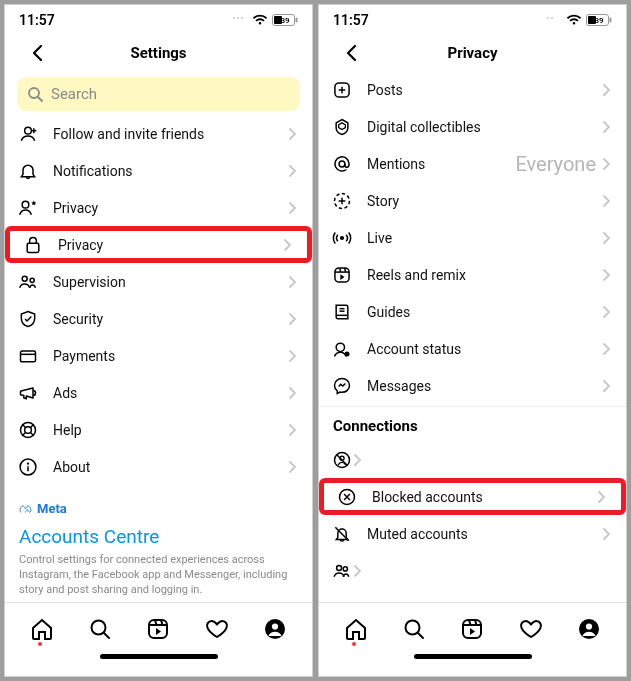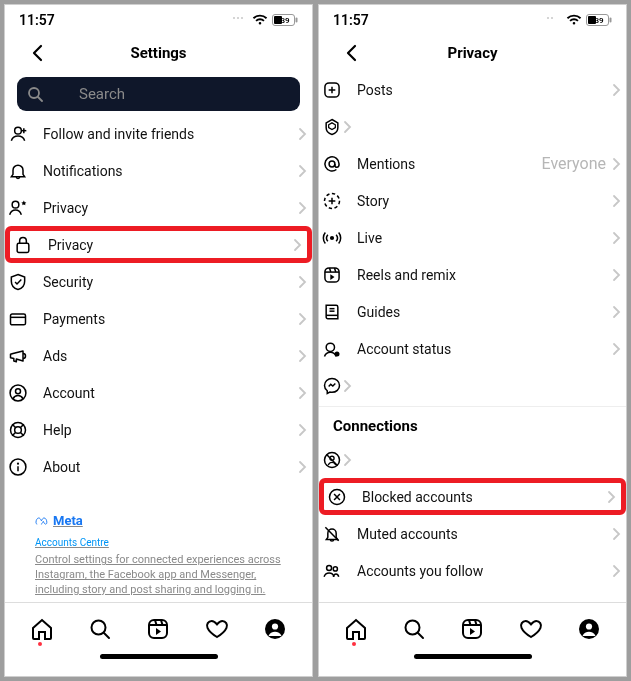--- a/index.html
+++ b/index.html
@@ -45,63 +45,61 @@
   .navbar .title {
     position: absolute;
     left: 0; right: 0;
     text-align: center;
     font-weight: 700;
     font-size: 15px;
     pointer-events: none;
   }
   .searchbox {
     margin: 6px 12px 4px 12px;
-    background: #0f172a;
+    background: #fef9c3;
     border-radius: 9px;
     height: 34px;
     display: flex;
     align-items: center;
     padding: 0 10px;
     color: #8a8a8a;
-    gap: 28px;
   }
   .searchbox svg { flex: 0 0 auto; }
   .searchbox .ph { margin-left: 8px; font-size: 15px; }
   .list { flex: 1 1 auto; overflow: hidden; }
   .row {
     display: flex;
     align-items: center;
     height: 37px;
-    padding: 0 2px;
+    padding: 0 12px;
     position: relative;
   }
   .row .icon { width: 22px; height:22px; display:flex; align-items:center; justify-content:center; flex:0 0 22px; }
   .row .label { font-size: 14px; margin-left: 14px; flex: 1 1 auto; color:#111; }
-  .row .value { font-size: 16px; color:#b6b6b6; margin-right:6px; }
+  .row .value { font-size: 20px; color:#b6b6b6; margin-right:6px; }
   .row .chev { flex:0 0 12px; display:flex; align-items:center; }
   .section-header {
     padding: 10px 20px 6px 14px;
     font-weight: 700;
     font-size: 15px;
     border-top: 1px solid #eee;
     margin-top: 2px;
   }
   .highlight {
     border: 5px solid #ed1c24;
     border-radius: 6px;
   }
   .footer-meta {
-    padding: 10px 14px 4px 30px;
+    padding: 10px 14px 4px 14px;
     font-size: 11px;
     color: #8a8a8a;
     line-height: 1.35;
-    text-decoration: underline;
   }
   .footer-meta .brand { color:#1877f2; font-weight:700; font-size:13px; display:flex; align-items:center; gap:4px; }
-  .footer-meta .link { color:#0095f6; font-size:10px; margin-top:6px; margin-bottom:4px; }
+  .footer-meta .link { color:#0095f6; font-size:19px; margin-top:6px; margin-bottom:4px; }
   .bottom-nav {
     height: 52px;
     border-top: 1px solid #ddd;
     display: flex;
     align-items: center;
     justify-content: space-around;
     padding: 0 8px;
     position: relative;
   }
   .bottom-nav .navicon { width:28px; height:28px; display:flex; align-items:center; justify-content:center; }
@@ -221,20 +219,36 @@
         <span class="label">Privacy</span>
         <span class="chev">
           <svg width="9" height="14" viewBox="0 0 9 14">
             <path d="M2 2l5 5-5 5" stroke="#c7c7c7" stroke-width="1.8" fill="none" stroke-linecap="round"></path>
           </svg>
         </span>
       </div>
       <div class="row">
         <span class="icon">
           <svg width="20" height="20" viewBox="0 0 24 24">
+            <circle cx="8" cy="8" r="3" stroke="#000" stroke-width="1.8" fill="none"></circle>
+            <circle cx="17" cy="10" r="2.5" stroke="#000" stroke-width="1.8" fill="none"></circle>
+            <path d="M2 19c1-3 3.5-4.5 6-4.5s5 1.5 6 4.5" stroke="#000" stroke-width="1.8" fill="none"></path>
+            <path d="M14 19c.8-2.4 2.2-3.4 3.5-3.4s2.7 1 3.5 3.4" stroke="#000" stroke-width="1.8" fill="none"></path>
+          </svg>
+        </span>
+        <span class="label">Supervision</span>
+        <span class="chev">
+          <svg width="9" height="14" viewBox="0 0 9 14">
+            <path d="M2 2l5 5-5 5" stroke="#c7c7c7" stroke-width="1.8" fill="none" stroke-linecap="round"></path>
+          </svg>
+        </span>
+      </div>
+      <div class="row">
+        <span class="icon">
+          <svg width="20" height="20" viewBox="0 0 24 24">
             <path d="M12 3l8 3v5c0 5-3.4 8.7-8 10-4.6-1.3-8-5-8-10V6l8-3z" stroke="#000" stroke-width="1.8" fill="none"></path>
             <path d="M8.5 12l2.3 2.3L16 9" stroke="#000" stroke-width="1.8" fill="none"></path>
           </svg>
         </span>
         <span class="label">Security</span>
         <span class="chev">
           <svg width="9" height="14" viewBox="0 0 9 14">
             <path d="M2 2l5 5-5 5" stroke="#c7c7c7" stroke-width="1.8" fill="none" stroke-linecap="round"></path>
           </svg>
         </span>
@@ -254,35 +268,20 @@
         </span>
       </div>
       <div class="row">
         <span class="icon">
           <svg width="20" height="20" viewBox="0 0 24 24">
             <path d="M3 10v4l4 1v3l3 1v-3.3L18 18V6L6 9z" stroke="#000" stroke-width="1.8" fill="none" stroke-linejoin="round"></path>
             <path d="M18 9a3 3 0 010 6" stroke="#000" stroke-width="1.8" fill="none"></path>
           </svg>
         </span>
         <span class="label">Ads</span>
-        <span class="chev">
-          <svg width="9" height="14" viewBox="0 0 9 14">
-            <path d="M2 2l5 5-5 5" stroke="#c7c7c7" stroke-width="1.8" fill="none" stroke-linecap="round"></path>
-          </svg>
-        </span>
-      </div>
-      <div class="row">
-        <span class="icon">
-          <svg width="20" height="20" viewBox="0 0 24 24">
-            <circle cx="12" cy="12" r="9.5" stroke="#000" stroke-width="1.8" fill="none"></circle>
-            <circle cx="12" cy="10" r="3" stroke="#000" stroke-width="1.8" fill="none"></circle>
-            <path d="M6 19c1.3-2.8 3.7-4 6-4s4.7 1.2 6 4" stroke="#000" stroke-width="1.8" fill="none"></path>
-          </svg>
-        </span>
-        <span class="label">Account</span>
         <span class="chev">
           <svg width="9" height="14" viewBox="0 0 9 14">
             <path d="M2 2l5 5-5 5" stroke="#c7c7c7" stroke-width="1.8" fill="none" stroke-linecap="round"></path>
           </svg>
         </span>
       </div>
       <div class="row">
         <span class="icon">
           <svg width="20" height="20" viewBox="0 0 24 24">
             <circle cx="12" cy="12" r="9" stroke="#000" stroke-width="1.8" fill="none"></circle>
@@ -421,20 +420,21 @@
           </svg>
         </span>
       </div>
       <div class="row">
         <span class="icon">
           <svg width="20" height="20" viewBox="0 0 24 24">
             <path d="M12 3l7 4v6c0 4-3 7-7 8-4-1-7-4-7-8V7l7-4z" stroke="#000" stroke-width="1.8" fill="none"></path>
             <path d="M12 7l4 2.3v3.4L12 15l-4-2.3V9.3L12 7z" stroke="#000" stroke-width="1.5" fill="none"></path>
           </svg>
         </span>
+        <span class="label">Digital collectibles</span>
         <span class="chev">
           <svg width="9" height="14" viewBox="0 0 9 14">
             <path d="M2 2l5 5-5 5" stroke="#c7c7c7" stroke-width="1.8" fill="none" stroke-linecap="round"></path>
           </svg>
         </span>
       </div>
       <div class="row">
         <span class="icon">
           <svg width="20" height="20" viewBox="0 0 24 24">
             <circle cx="12" cy="12" r="3.5" stroke="#000" stroke-width="1.8" fill="none"></circle>
@@ -526,20 +526,21 @@
           </svg>
         </span>
       </div>
       <div class="row">
         <span class="icon">
           <svg width="20" height="20" viewBox="0 0 24 24">
             <path d="M12 3c-5 0-9 3.6-9 8.3 0 2.6 1.3 4.9 3.3 6.4V21l3.1-1.7c.8.2 1.7.3 2.6.3 5 0 9-3.6 9-8.3S17 3 12 3z" stroke="#000" stroke-width="1.8" fill="none"></path>
             <path d="M8 12.5l2.5-2.5 2.5 2 3-3" stroke="#000" stroke-width="1.8" fill="none"></path>
           </svg>
         </span>
+        <span class="label">Messages</span>
         <span class="chev">
           <svg width="9" height="14" viewBox="0 0 9 14">
             <path d="M2 2l5 5-5 5" stroke="#c7c7c7" stroke-width="1.8" fill="none" stroke-linecap="round"></path>
           </svg>
         </span>
       </div>
       <div class="section-header">Connections</div>
       <div class="row">
         <span class="icon">
           <svg width="20" height="20" viewBox="0 0 24 24">
@@ -587,21 +588,20 @@
       </div>
       <div class="row">
         <span class="icon">
           <svg width="20" height="20" viewBox="0 0 24 24">
             <circle cx="8.5" cy="8.5" r="3" stroke="#000" stroke-width="1.8" fill="none"></circle>
             <circle cx="16" cy="9.5" r="2.5" stroke="#000" stroke-width="1.8" fill="none"></circle>
             <path d="M2.5 19c1-3 3.5-4.5 6-4.5s5 1.5 6 4.5" stroke="#000" stroke-width="1.8" fill="none"></path>
             <path d="M13.5 19c.8-2.4 2-3.3 3.3-3.3s2.5.9 3.3 3.3" stroke="#000" stroke-width="1.8" fill="none"></path>
           </svg>
         </span>
-        <span class="label">Accounts you follow</span>
         <span class="chev">
           <svg width="9" height="14" viewBox="0 0 9 14">
             <path d="M2 2l5 5-5 5" stroke="#c7c7c7" stroke-width="1.8" fill="none" stroke-linecap="round"></path>
           </svg>
         </span>
       </div>
     </div>
 
   <div class="bottom-nav">
     <span class="navicon" style="position:relative">

